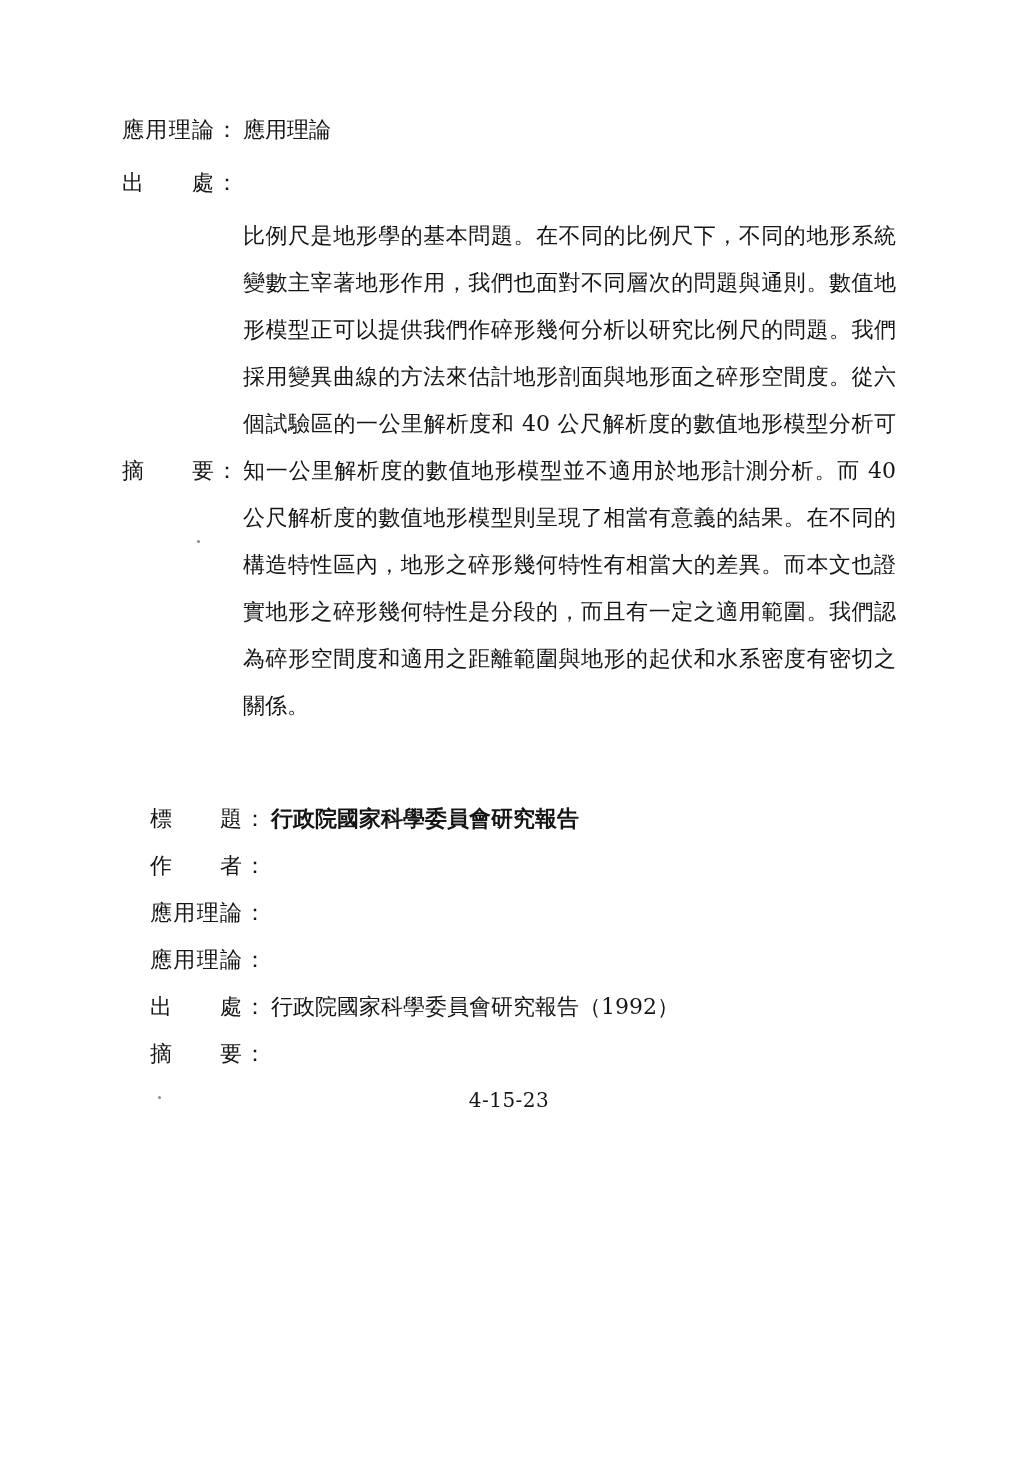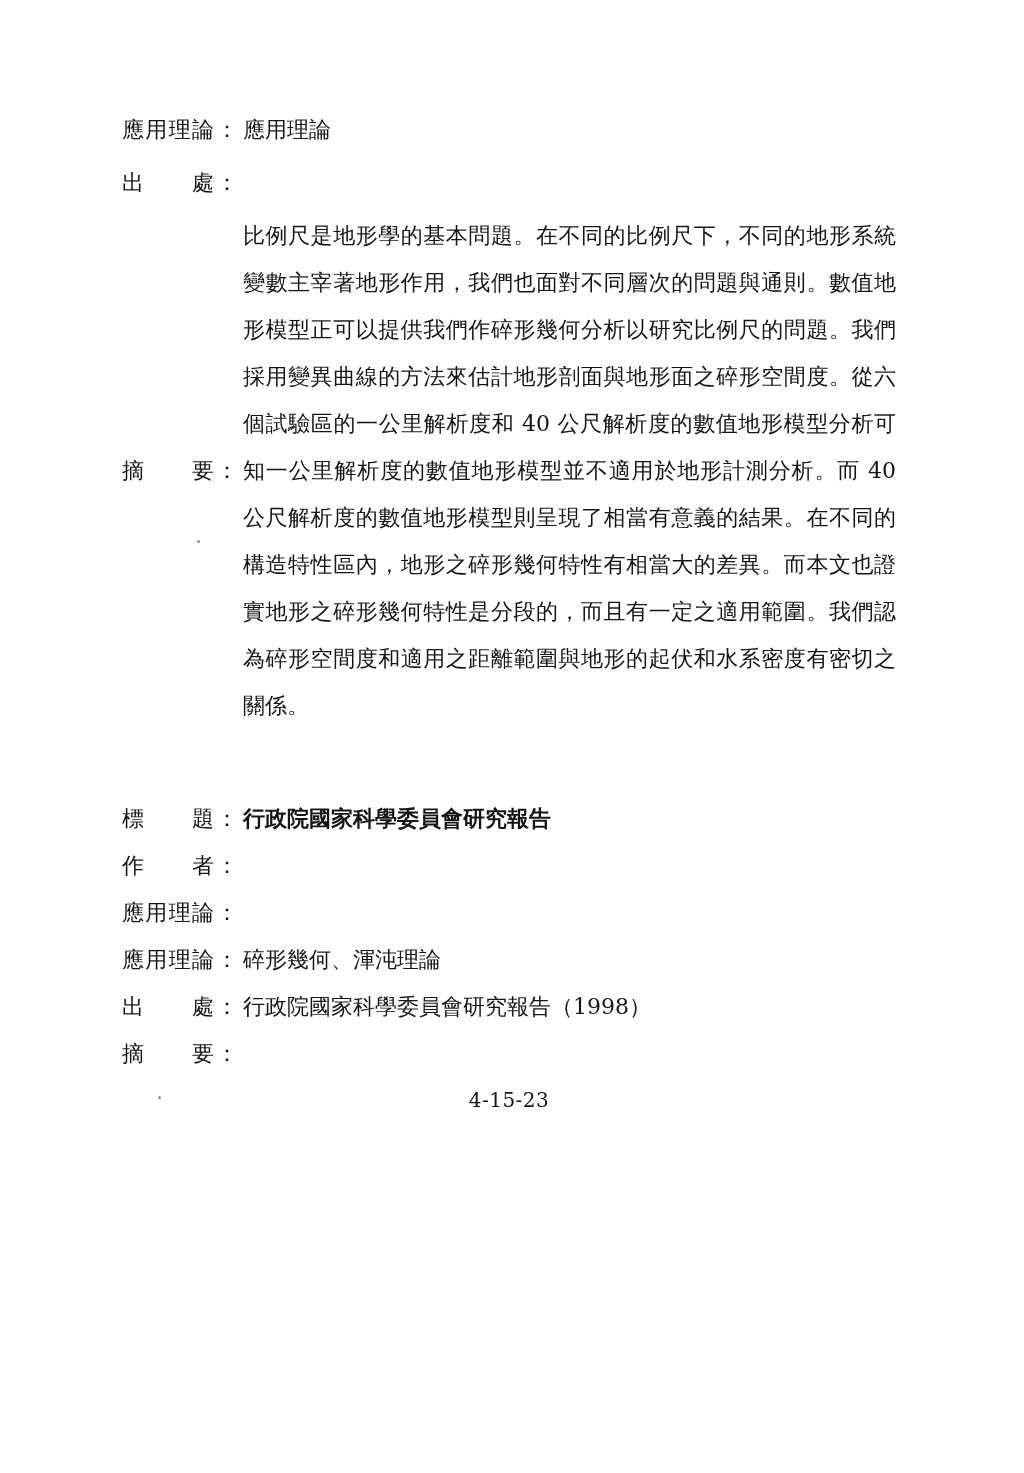--- a/index.html
+++ b/index.html
@@ -17,20 +17,21 @@
     font-family: "DejaVu Serif", "Liberation Serif", serif;
     font-size: 22px;
     padding: 106px 128px 0 122px;
     overflow: hidden;
   }
   .record {
     
   }
   .record-2 {
     margin-top: 66px;
+    margin-left: 28px;
   }
   .field {
     display: flex;
     align-items: center;
     line-height: 47px;
   }
   .record-1 .field { margin-bottom: 6px; }
   .record-2 .field { margin-bottom: 0; }
   .field-label {
     flex: none;
@@ -112,27 +113,26 @@
     </div>
 
     <div class="field">
       <span class="field-label">應用理論</span>
       <span class="colon">：</span>
     </div>
 
     <div class="field">
       <span class="field-label">應用理論</span>
       <span class="colon">：</span>
-      <span class="field-value">碎形幾何、渾沌理論</span>
     </div>
 
     <div class="field">
       <span class="field-label">出處</span>
       <span class="colon">：</span>
-      <span class="field-value">行政院國家科學委員會研究報告（1998）</span>
+      <span class="field-value">行政院國家科學委員會研究報告（1992）</span>
     </div>
 
     <div class="field">
       <span class="field-label">摘要</span>
       <span class="colon">：</span>
     </div>
 
   </div>
 
   <div class="page-number">4-15-23</div>

